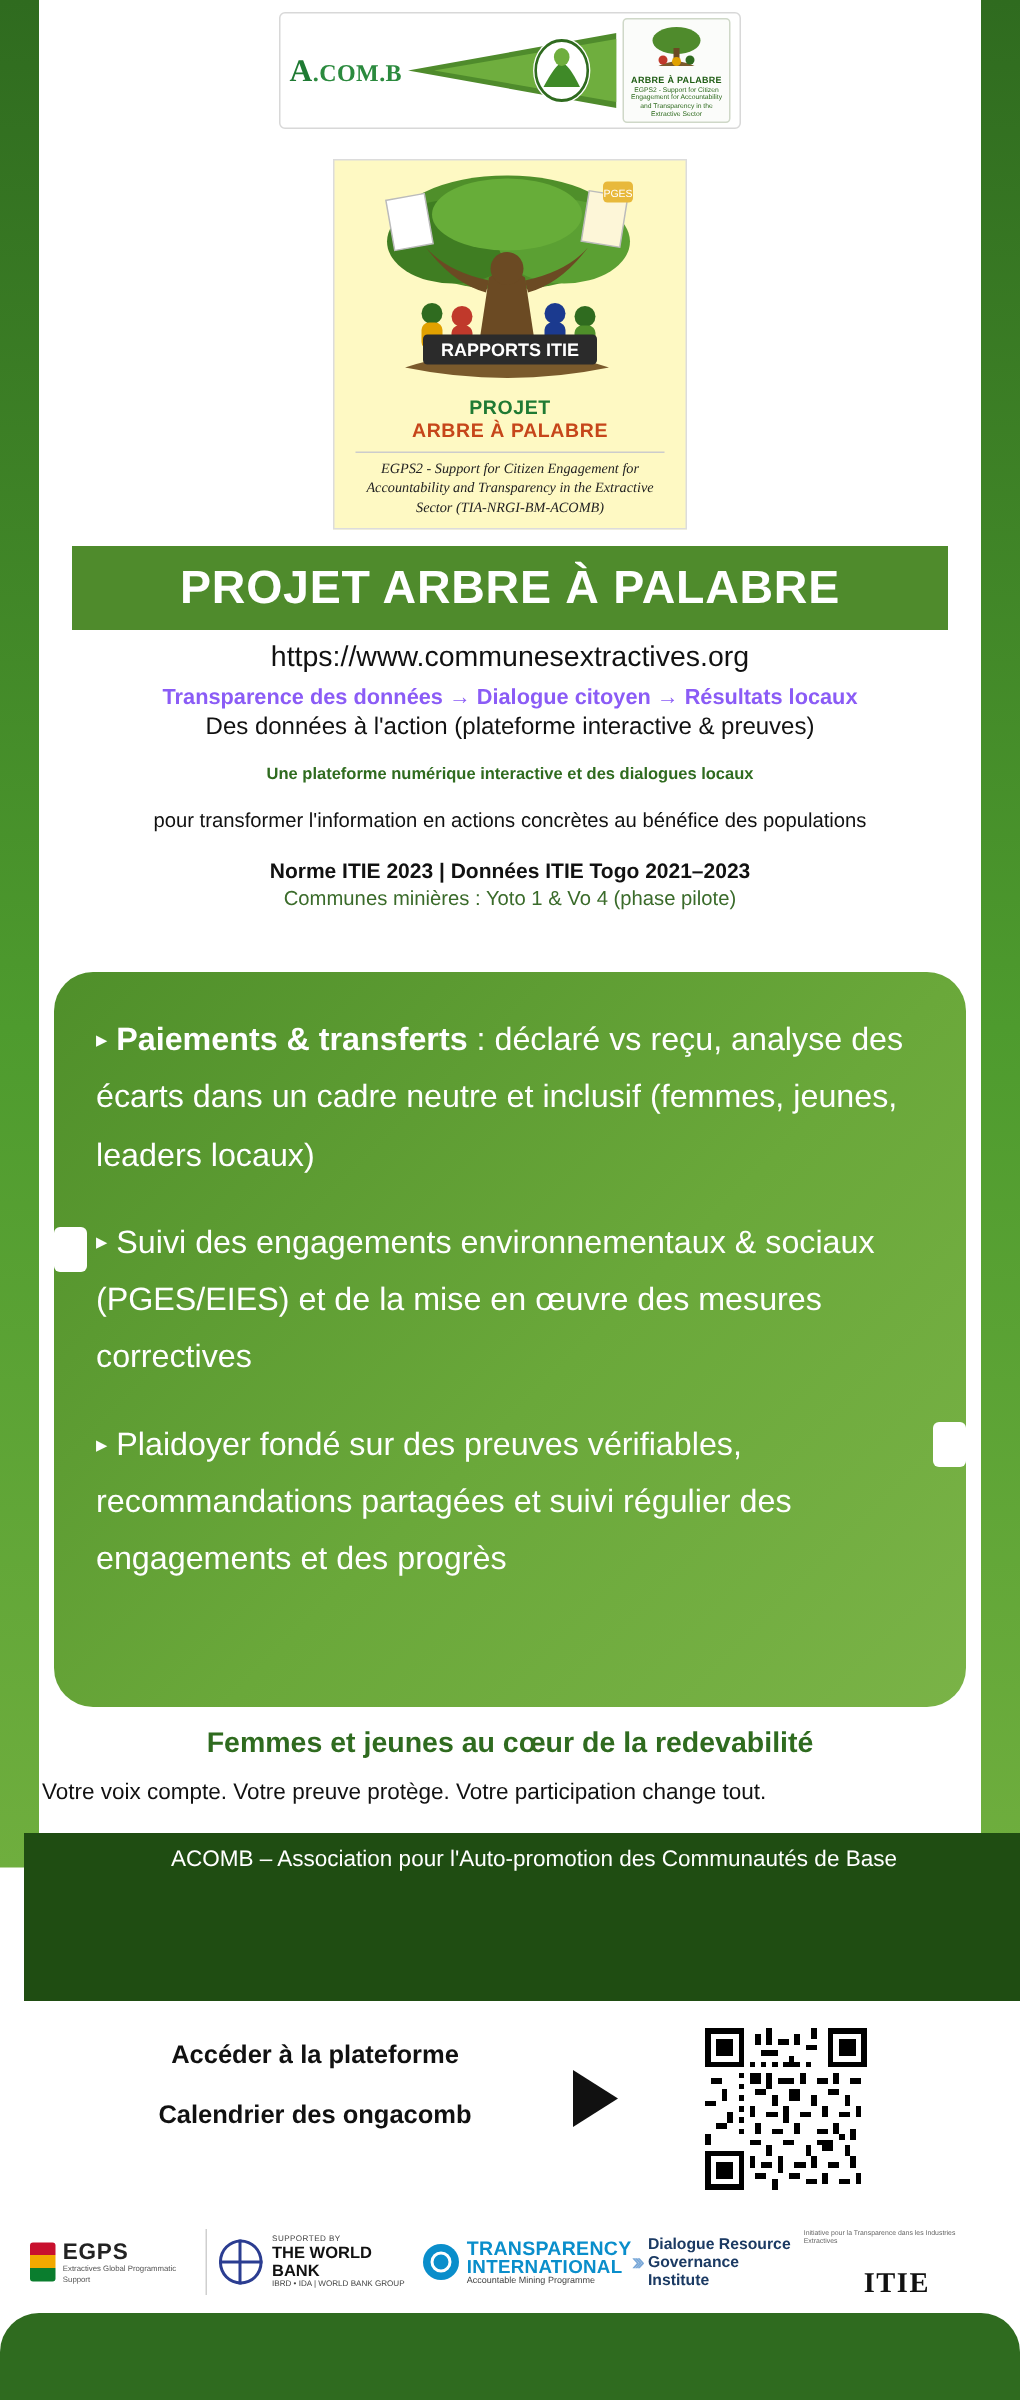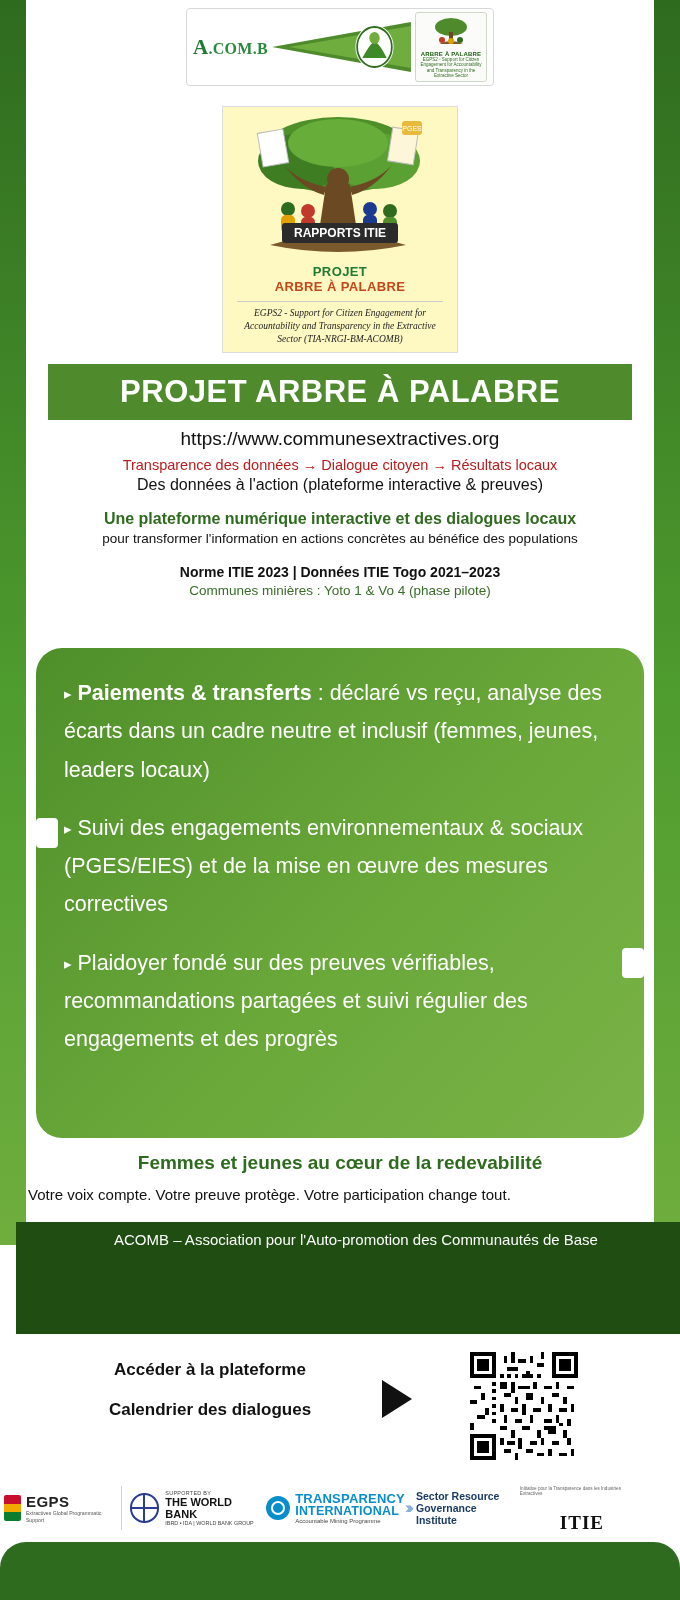--- a/index.html
+++ b/index.html
@@ -176,34 +176,34 @@
     width: 624px;
     text-align: center;
   }
   .url {
     font-size: 19px;
     color: #111;
     margin-bottom: 7px;
   }
   .tagline {
     font-size: 14.5px;
-    font-weight: normal;
-    color: #b91c1c;
+    font-weight: bold;
+    color: #8b5cf6;
     margin-bottom: 3px;
   }
   .sub1 {
     font-size: 16px;
     color: #111;
     margin-bottom: 16px;
   }
   .sub2 {
-    font-size: 16px;
+    font-size: 11px;
     font-weight: bold;
     color: #2f6b1f;
-    margin-bottom: 3px;
+    margin-bottom: 17px;
   }
   .sub3 {
     font-size: 13.5px;
     color: #111;
     margin-bottom: 18px;
   }
   .norm {
     font-size: 14px;
     font-weight: bold;
     color: #111;
@@ -325,21 +325,21 @@
     top: 1352px;
     width: 108px;
     height: 108px;
     background: #ffffff;
   }
   .qr svg { display:block; width:108px; height:108px; }
 
   
   .partners {
     position: absolute;
-    left: 4px;
+    left: 20px;
     top: 1482px;
     width: 640px;
     height: 52px;
     display: flex;
     align-items: center;
   }
   .plogo {
     display: flex;
     align-items: center;
     height: 44px;
@@ -508,21 +508,21 @@
 
   <div class="femmes">Femmes et jeunes au cœur de la redevabilité</div>
   <div class="voix">Votre voix compte. Votre preuve protège. Votre participation change tout.</div>
 
   <div class="contact-band">
     <div class="contact-org">ACOMB – Association pour l'Auto-promotion des Communautés de Base</div>
   </div>
 
   <div class="cta">
     <div class="line">Accéder à la plateforme</div>
-    <div class="line">Calendrier des dialogues</div>
+    <div class="line">Calendrier des ongacomb</div>
   </div>
   <div class="play-arrow"></div>
 
   <div class="qr">
     <svg viewBox="0 0 29 29" shape-rendering="crispEdges" aria-hidden="true">
       <rect width="29" height="29" fill="#ffffff"></rect>
       <g fill="#000000">
 
         <rect x="0" y="0" width="7" height="1"></rect>
           <rect x="0" y="6" width="7" height="1"></rect>
@@ -645,21 +645,21 @@
       <div class="txt">
         <div class="b1">TRANSPARENCY</div>
         <div class="b2">INTERNATIONAL</div>
         <div class="b3">Accountable Mining Programme</div>
       </div>
     </div>
 
     <div class="plogo p-nrgi">
       <div class="chev">›››</div>
       <div class="txt">
-        <div class="x">Sector Resource</div>
+        <div class="x">Dialogue Resource</div>
         <div class="x">Governance Institute</div>
       </div>
     </div>
 
     <div class="plogo p-itie">
       <div class="cap">Initiative pour la Transparence dans les Industries Extractives</div>
       <div class="logo">ITIE</div>
       <div class="togo">TOGO</div>
     </div>
 

